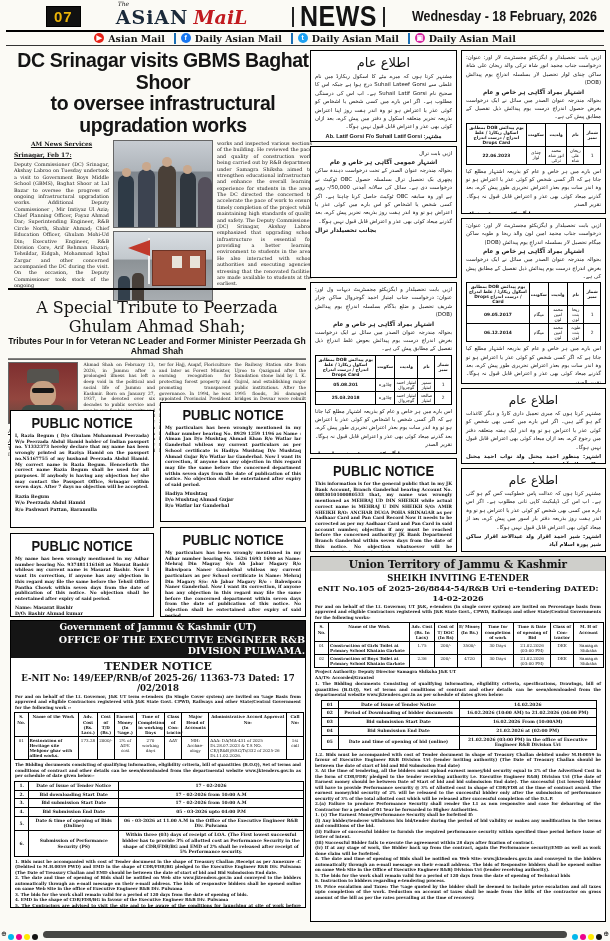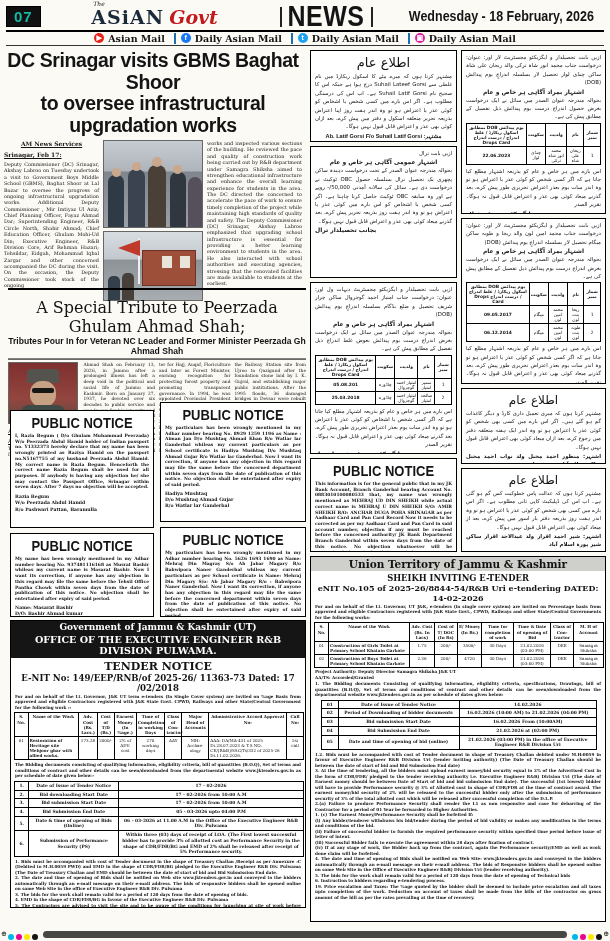--- a/index.html
+++ b/index.html
@@ -5,22 +5,22 @@
   html,body{margin:0;padding:0;background:#d9d8d4;}
   .page{position:relative;width:610px;height:941px;margin:0 auto;background:#fbfaf5;
         font-family:"DejaVu Serif",serif;color:#141414;overflow:hidden;}
   .abs{position:absolute;}
   .box{border:1px solid #000;background:#fff;box-sizing:border-box;overflow:hidden;}
   .just{text-align:justify;}
   .sans{font-family:"Liberation Sans",sans-serif;}
   .b{font-weight:bold;}
   .ctr{text-align:center;}
   
-  .pageno{background:#111;color:#14b8a6;font-family:"Liberation Sans",sans-serif;font-weight:bold;
-          font-size:15px;padding:1px 7px;letter-spacing:1px;border:1px solid #000;}
+  .pageno{background:#111;color:#eab308;font-family:"Liberation Sans",sans-serif;font-weight:bold;
+          font-size:15px;padding:1px 7px;letter-spacing:1px;border:1px solid #000;margin-left:40px;}
   .masthead-asian{font-family:"DejaVu Serif",serif;font-weight:bold;font-size:19px;color:#1b2a3a;letter-spacing:1px;}
   .masthead-mail{font-family:"DejaVu Serif",serif;font-weight:bold;font-style:italic;font-size:19px;color:#c11a1f;}
   .news{font-family:"Liberation Sans",sans-serif;font-weight:bold;font-size:25px;letter-spacing:0.5px;
         transform:scaleY(1.15);display:inline-block;}
   .vbar{display:inline-block;width:2px;height:20px;background:#222;margin:0 6px;vertical-align:middle;}
   .hdr-date{font-family:"Liberation Sans",sans-serif;font-weight:bold;font-size:12.5px;transform:scaleY(1.1);}
   .soc{display:flex;align-items:center;gap:4px;font-weight:bold;font-size:9.5px;}
   .soc-ic{width:10px;height:10px;border-radius:50%;color:#fff;font-size:7px;line-height:10px;text-align:center;
           font-family:"Liberation Sans",sans-serif;flex:0 0 auto;}
   .soc-sep{width:2px;height:11px;background:#1a6fb5;margin:0 5px;}
@@ -56,21 +56,21 @@
 <body>
 
 <div class="page">
 
   <div class="abs" style="left:6px;top:3px;width:598px;height:27px;border-bottom:2px solid #000;display:flex;align-items:center;">
     <span class="pageno">07</span>
     <span style="flex:1"></span>
     <span style="position:relative;display:inline-block;">
       <span style="position:absolute;top:-6px;left:2px;font-size:6px;font-style:italic;">The</span>
       <span class="masthead-asian">ASiAN</span>
-      <span class="masthead-mail">Govt</span>
+      <span class="masthead-mail">MaiL</span>
     </span>
     <span style="flex:1.1"></span>
     <span class="vbar"></span>
     <span class="news">NEWS</span>
     <span class="vbar"></span>
     <span style="flex:0.6"></span>
     <span class="hdr-date">Wednesday - 18  February, 2026</span>
     <span style="flex:0.2"></span>
   </div>
 
@@ -90,21 +90,21 @@
       <span>Daily Asian Mail</span>
       <span class="soc-sep"></span>
     </span>
       <span class="soc">
       <span class="soc-ic" style="background: rgb(214, 36, 159);">▣</span>
       <span>Daily Asian Mail</span>
 
     </span>
     </div>
 
-  <div class="abs" style="left:4px;top:50px;width:298px;height:236px;">
+  <div class="abs" style="left:14px;top:50px;width:298px;height:236px;">
     <div class="headline">DC Srinagar visits GBMS Baghat Shoor</div>
     <div class="headline" style="margin-top:1px;">to oversee infrastructural upgradation works</div>
     <div style="display:flex;gap:4px;margin-top:5px;">
       <div style="width:95px;">
         <div class="byline ctr">AM News Services</div>
         <div class="byline" style="margin-top:4px;">Srinagar, Feb 17:</div>
         <div class="body-sm just" style="margin-top:3px;">Deputy Commissioner (DC) Srinagar, Akshay Labroo on Tuesday undertook a visit to Government Boys Middle School (GBMS), Baghat Shoor at Lal Bazar to oversee the progress of ongoing infrastructural upgradation works. Additional Deputy Commissioner , Mir Imtiyaz Ul Aziz; Chief Planning Officer, Fayaz Ahmad Dar; Superintending Engineer, R&amp;B Circle North, Shabir Ahmad; Chief Education Officer, Ghulam Mohi-Ud Din; Executive Engineer, R&amp;B Division Core, Arif Rehman Hazari; Tehsildar, Eidgah, Mohammad Iqbal Zargar and other concerned accompanied the DC during the visit. On the occasion, the Deputy Commissioner took stock of the ongoing</div>
       </div>
       <div style="width:100px;">
         <div class="photo" style="width:100px;height:88px;background:linear-gradient(#c7ccd2 0%,#aeb4ba 35%,#7e858c 36%,#9aa0a6 100%);">
@@ -182,21 +182,21 @@
       </div>
   </div>
   <div class="abs box" style="left:160px;top:527px;width:146px;height:90px;padding:2px 4px;">
     <div class="pn-title">PUBLIC NOTICE</div>
     <div class="body-xs just b">My particulars has been wrongly mentioned in my Adhar number bearing No. 5626 1693 1690 as Name: Mehraj Din Magray S/o Ab Jabar Magary R/o Babwipora Naner Ganderbal whileas my current particulars as per School certificate is Name: Mehraj Din Magary S/o: Ab Jabar Magary R/o : Babwipora Naner Ganderbal. Now I want its correction, if anyone has any objection in this regard may file the same before the concerned department within seven days from the date of publication of this notice. No objection shall be entertained after expiry of said period.</div>
 
   </div>
 
   <div class="abs box" style="left:10px;top:620px;width:296px;height:288px;border-width:1.5px;padding:0;">
     <div class="gov-band" style="font-size:9px;padding:1px 0;">Government of Jammu &amp; Kashmir (UT)</div>
-    <div class="gov-band" style="font-size:9.6px;padding:1px 0 2px;">OFFICE OF THE EXECUTIVE ENGINEER R&amp;B DIVISION PULWAMA.</div>
+    <div class="gov-band" style="font-size:9.6px;padding:1px 0 2px;text-align:right;">OFFICE OF THE EXECUTIVE ENGINEER R&amp;B DIVISION PULWAMA.</div>
     <div class="ctr b" style="font-size:11px;margin-top:2px;">TENDER NOTICE</div>
     <div class="ctr b" style="font-size:8.6px;">E-NIT No: 149/EEP/RNB/of 2025-26/ 11363-73 Dated:  17  /02/2018</div>
     <div class="notes just" style="padding:1px 4px;">For and on behalf of the Lt. Governor, J&amp;K UT term e-tenders (In Single Cover system) are invited on %age Basis from approved and eligible Contractors registered with J&amp;K State Govt. CPWD, Railways and other State/Central Government for the following work :-</div>
     <table class="tnd-table" style="margin:1px 3px;width:290px;">
       <colgroup>
           <col style="width:4%">
           <col style="width:15%">
           <col style="width:5.5%">
           <col style="width:5%">
           <col style="width:6.5%">

